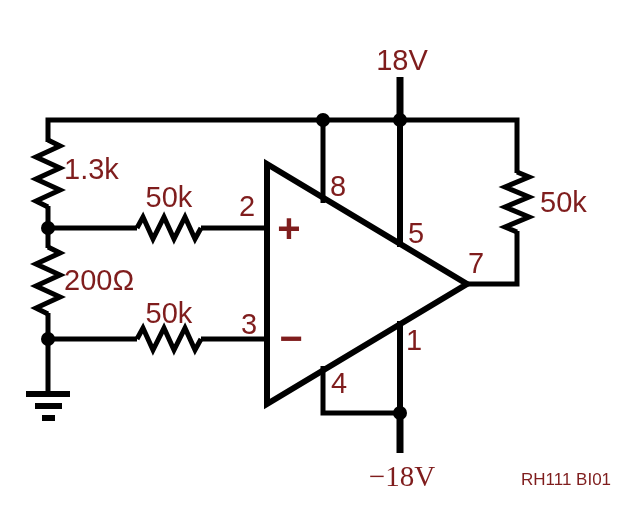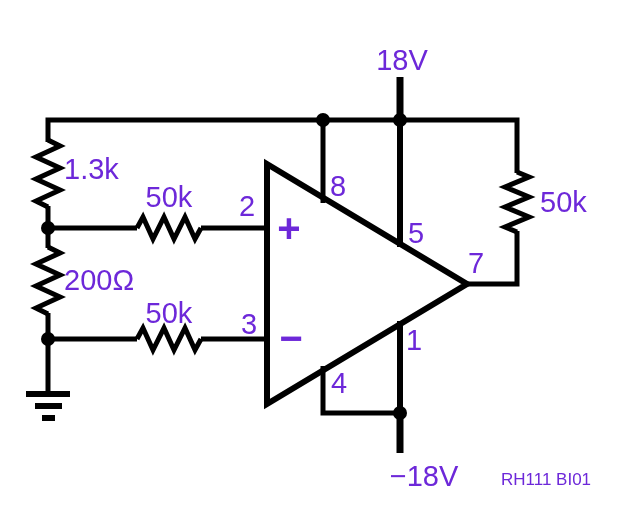--- a/index.html
+++ b/index.html
@@ -8,21 +8,21 @@
     width: 630px;
     height: 522px;
     background: #ffffff;
     font-family: "Liberation Sans", sans-serif;
     color: #000000;
     overflow: hidden;
   }
   .stage svg { position: absolute; left: 0; top: 0; }
   .lbl {
     position: absolute;
-    color: #6d28d9;
+    color: #7f1d1d;
     white-space: nowrap;
     line-height: 1;
     transform: translate(-50%, -50%);
   }
   .lbl.left { transform: translate(0, -50%); }
   .val { font-size: 29px; }
   .pin { font-size: 29px; }
   .sym { font-size: 40px; font-weight: bold; }
   .cap { font-size: 17px; }
 </style>
@@ -75,34 +75,34 @@
     <g fill="#000000" stroke="none">
       <circle cx="323" cy="120" r="7"></circle>
       <circle cx="400" cy="120" r="7"></circle>
       <circle cx="48" cy="228" r="7"></circle>
       <circle cx="48" cy="339" r="7"></circle>
       <circle cx="400" cy="413" r="7"></circle>
     </g>
   </svg>
 
   <span class="lbl val" style="left:402px; top:60px;">18V</span>
-  <span class="lbl val" style="left:424px; top:476px;">−18V</span>
+  <span class="lbl val" style="left:402px; top:476px;font-family:Liberation Serif, serif;">−18V</span>
 
   <span class="lbl val left" style="left:64px; top:169px;text-align:right;">1.3k</span>
   <span class="lbl val left" style="left:64px; top:280px;">200Ω</span>
   <span class="lbl val" style="left:169px; top:197px;">50k</span>
   <span class="lbl val" style="left:169px; top:313px;">50k</span>
   <span class="lbl val left" style="left:540px; top:202px;">50k</span>
 
   <span class="lbl pin" style="left:247px; top:206px;">2</span>
   <span class="lbl pin" style="left:249px; top:324px;">3</span>
   <span class="lbl pin" style="left:338px; top:186px;">8</span>
   <span class="lbl pin" style="left:416px; top:233px;">5</span>
   <span class="lbl pin" style="left:476px; top:263px;">7</span>
   <span class="lbl pin" style="left:414px; top:340px;">1</span>
   <span class="lbl pin" style="left:339px; top:383px;">4</span>
 
   <span class="lbl sym" style="left:289px; top:228px;">+</span>
   <span class="lbl sym" style="left:291px; top:338px;">−</span>
 
-  <span class="lbl cap" style="left:546px; top:479px;">RH111 BI01</span>
+  <span class="lbl cap" style="left:566px; top:479px;">RH111 BI01</span>
 
 </div>
 
 </body></html>

